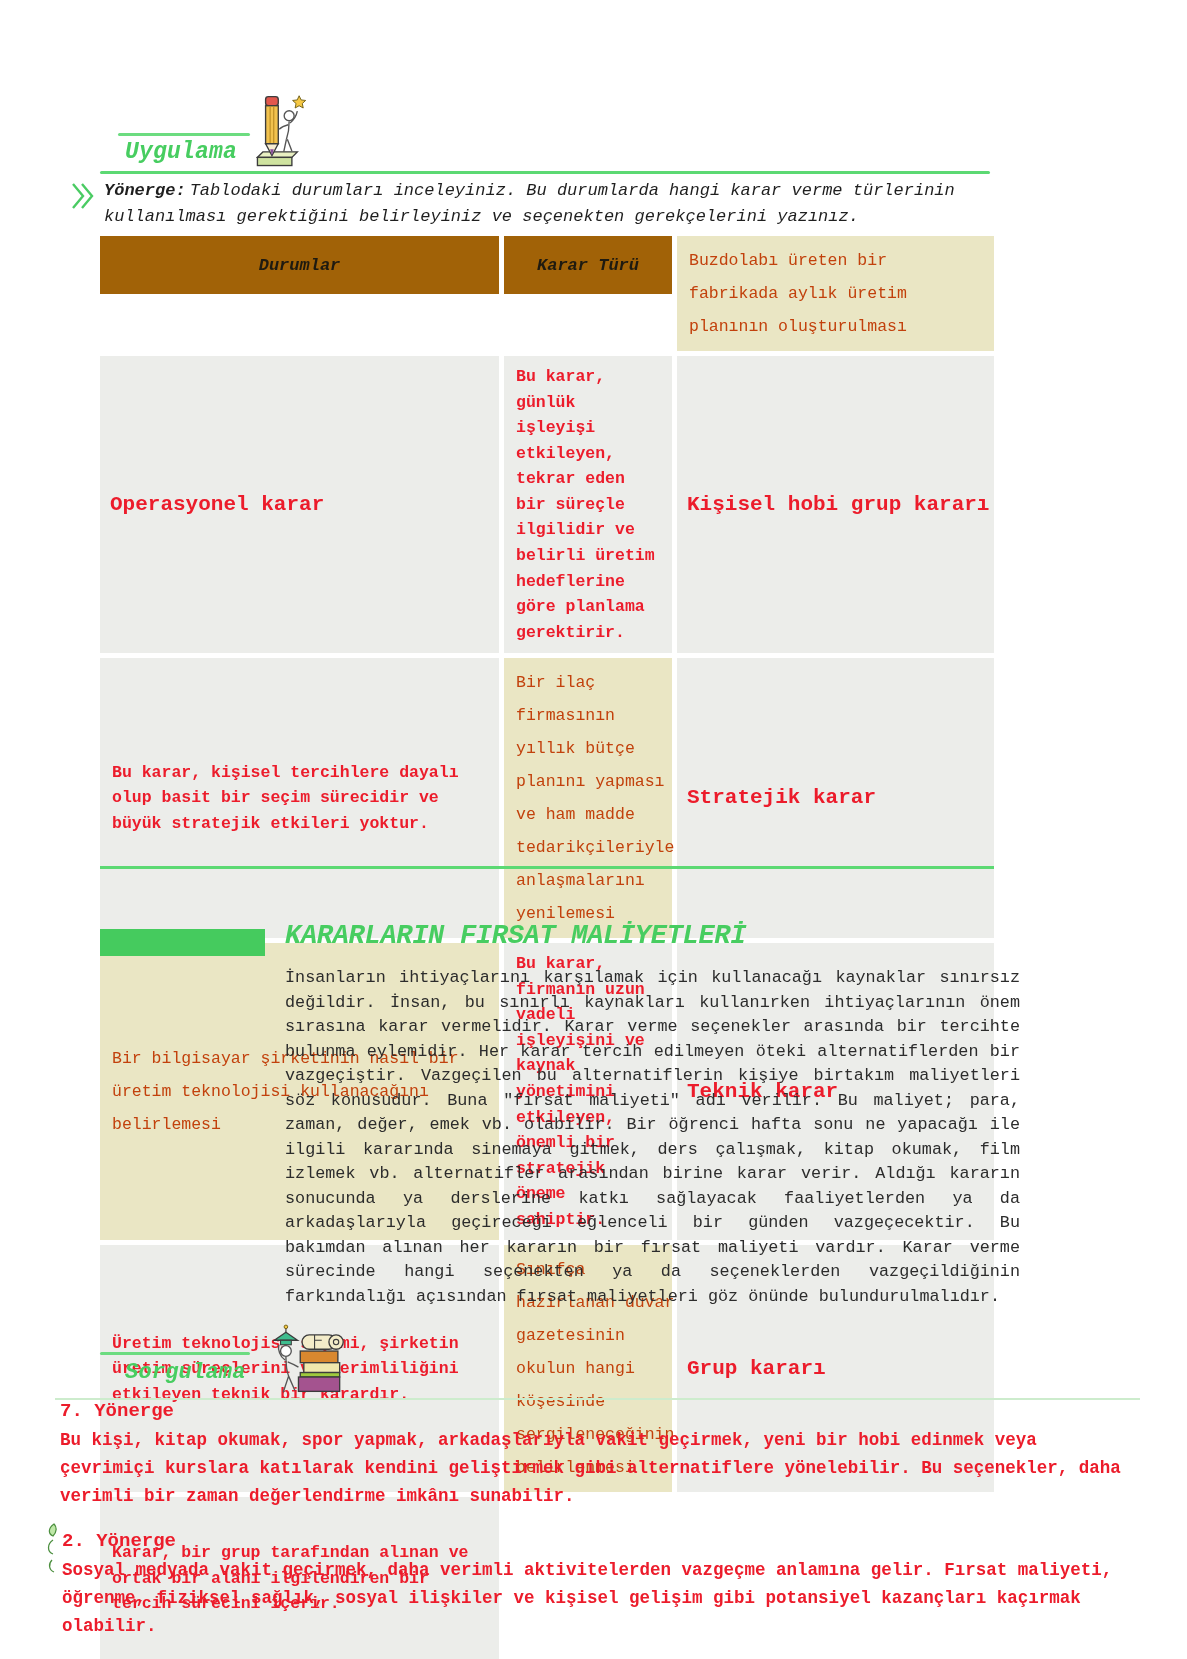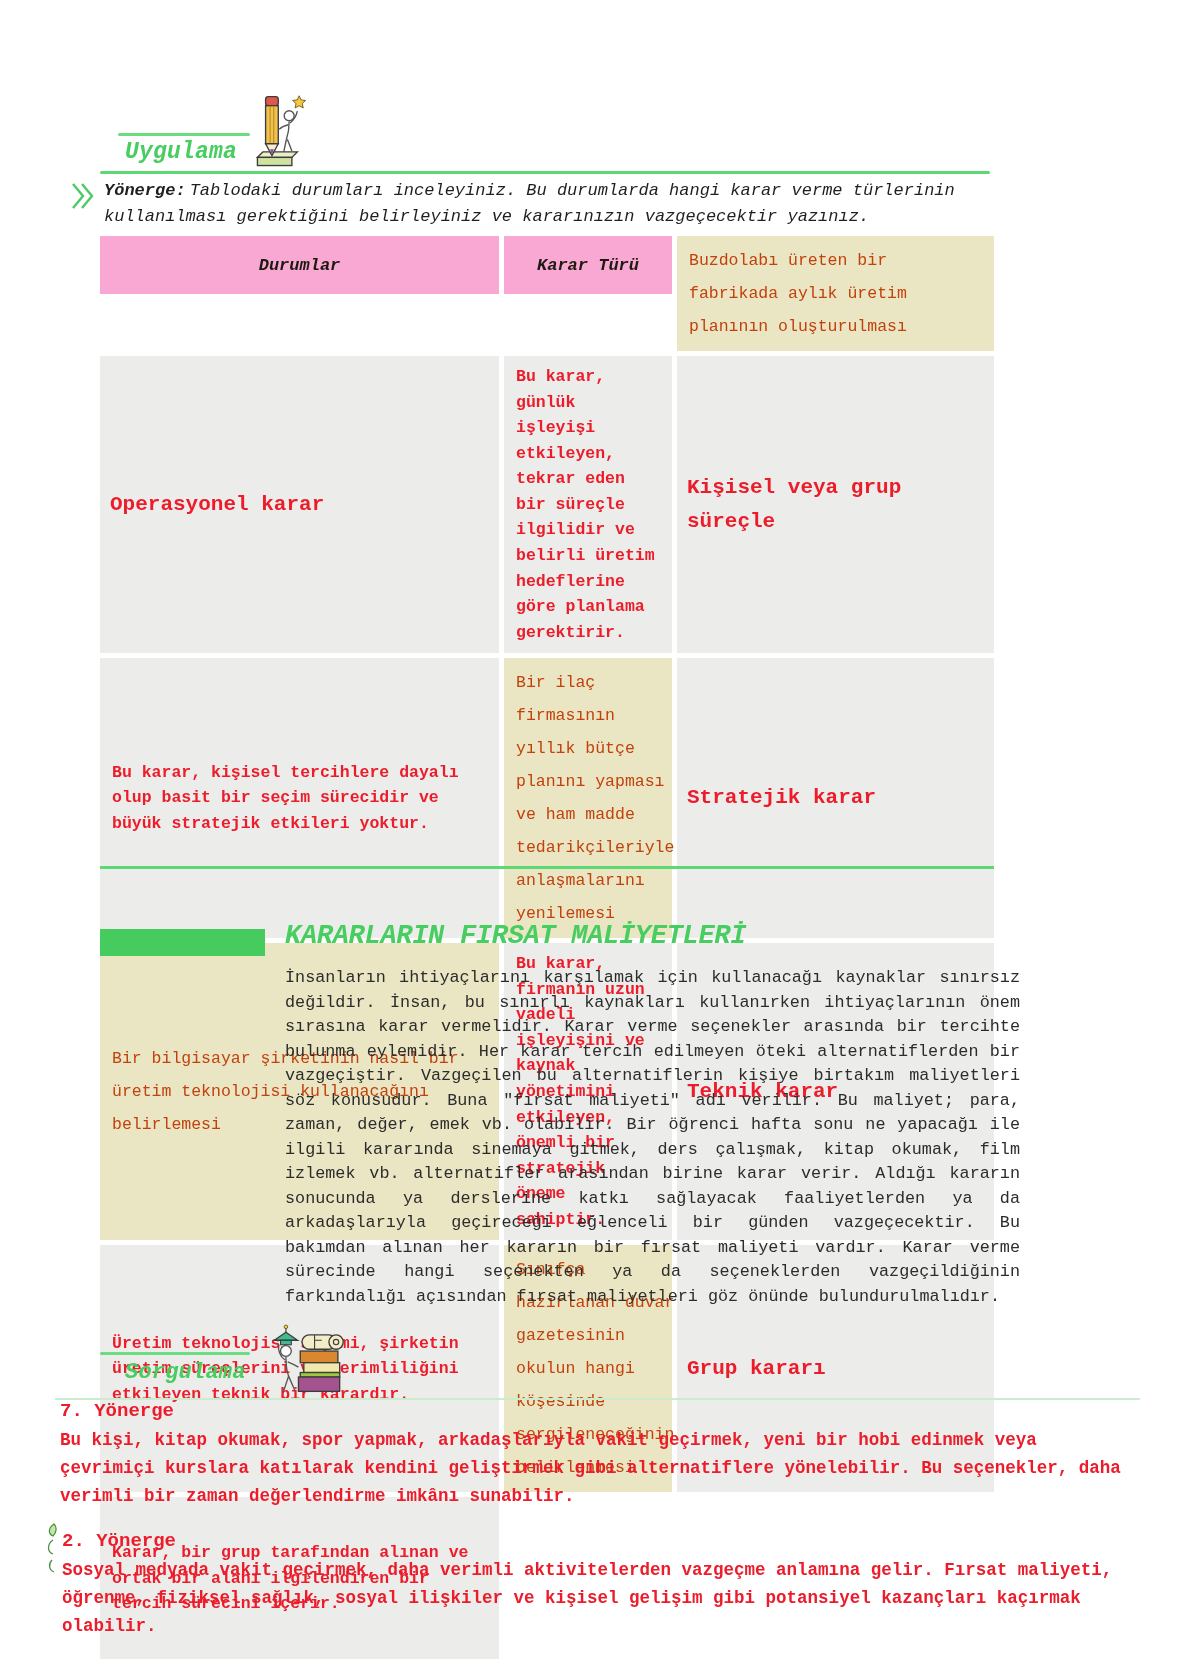--- a/index.html
+++ b/index.html
@@ -16,21 +16,21 @@
   .act-hairline{position:absolute;height:2px;background:#cdeccd;}
   .act-icon{position:absolute;}
   
   .intro{position:absolute;left:70px;top:178px;width:930px;display:flex;align-items:flex-start;}
   .chevrons{flex:0 0 34px;margin-top:2px;}
   .intro-text{font-style:italic;font-size:17px;line-height:26px;color:#1f1f1f;}
   .intro-text .lbl{font-weight:bold;margin-right:4px;}
   
   .dtable{position:absolute;left:100px;top:236px;width:894px;display:grid;
     grid-template-columns:399px 168px 317px;gap:5px;}
-  .th{background:#f9a8d4;color:#1e1a10;font-style:italic;font-weight:600;font-size:17px;
+  .th{background:#a16207;color:#1e1a10;font-style:italic;font-weight:600;font-size:17px;
     display:flex;align-items:center;justify-content:center;height:58px;}
   .cell{display:flex;align-items:center;}
   .c-durum{background:#eae6c4;color:#c2410c;font-size:16.5px;line-height:2.0;
     padding:8px 14px 8px 12px;}
   .c-karar{background:#ecedea;color:#ec1c2b;font-weight:bold;font-size:21px;
     line-height:1.6;padding:6px 4px 6px 10px;}
   .c-gerekce{background:#ecedea;color:#ec1c2b;font-weight:bold;font-size:16.5px;
     line-height:1.55;padding:8px 10px 8px 12px;}
   .r1{min-height:96px;} .r2{min-height:104px;} .r3{min-height:104px;}
   .r4{min-height:94px;} .r5{min-height:146px;}
@@ -78,33 +78,33 @@
   </div>
 
   <div class="intro">
     <div class="chevrons">
       <svg width="30" height="32" viewBox="0 0 30 32" fill="none">
         <polyline points="3,4 13,16 3,28" stroke="#4acb63" stroke-width="2.4"></polyline>
         <polyline points="12,4 22,16 12,28" stroke="#4acb63" stroke-width="2.4"></polyline>
       </svg>
     </div>
     <div class="intro-text">
-      <span class="lbl">Yönerge:</span><span>Tablodaki durumları inceleyiniz. Bu durumlarda hangi karar verme türlerinin kullanılması gerektiğini belirleyiniz ve kararınızın vazgeçecektir yazınız.</span>
+      <span class="lbl">Yönerge:</span><span>Tablodaki durumları inceleyiniz. Bu durumlarda hangi karar verme türlerinin kullanılması gerektiğini belirleyiniz ve seçenekten gerekçelerini yazınız.</span>
     </div>
   </div>
 
   <div class="dtable">
     <div class="th">Durumlar</div>
     <div class="th">Karar Türü</div>
 
     <div class="cell c-durum r1">Buzdolabı üreten bir fabrikada aylık üretim planının oluşturulması</div>
     <div class="cell c-karar r1">Operasyonel karar</div>
     <div class="cell c-gerekce r1">Bu karar, günlük işleyişi etkileyen, tekrar eden bir süreçle ilgilidir ve belirli üretim hedeflerine göre planlama gerektirir.</div>
 
-    <div class="cell c-karar r2">Kişisel veya grup süreçle</div>
+    <div class="cell c-karar r2">Kişisel hobi grup kararı</div>
     <div class="cell c-gerekce r2">Bu karar, kişisel tercihlere dayalı olup basit bir seçim sürecidir ve büyük stratejik etkileri yoktur.</div>
 
     <div class="cell c-durum r3">Bir ilaç firmasının yıllık bütçe planını yapması ve ham madde tedarikçileriyle anlaşmalarını yenilemesi</div>
     <div class="cell c-karar r3">Stratejik karar</div>
     <div class="cell c-durum r4">Bir bilgisayar şirketinin nasıl bir üretim teknolojisi kullanacağını belirlemesi</div>
 
     <div class="cell c-gerekce r3">Bu karar, firmanın uzun vadeli işleyişini ve kaynak yönetimini etkileyen, önemli bir stratejik öneme sahiptir.</div>
     <div class="cell c-karar r4">Teknik karar</div>
     <div class="cell c-gerekce r4">Üretim teknolojisi seçimi, şirketin üretim süreçlerini ve verimliliğini etkileyen teknik bir karardır.</div>
 

